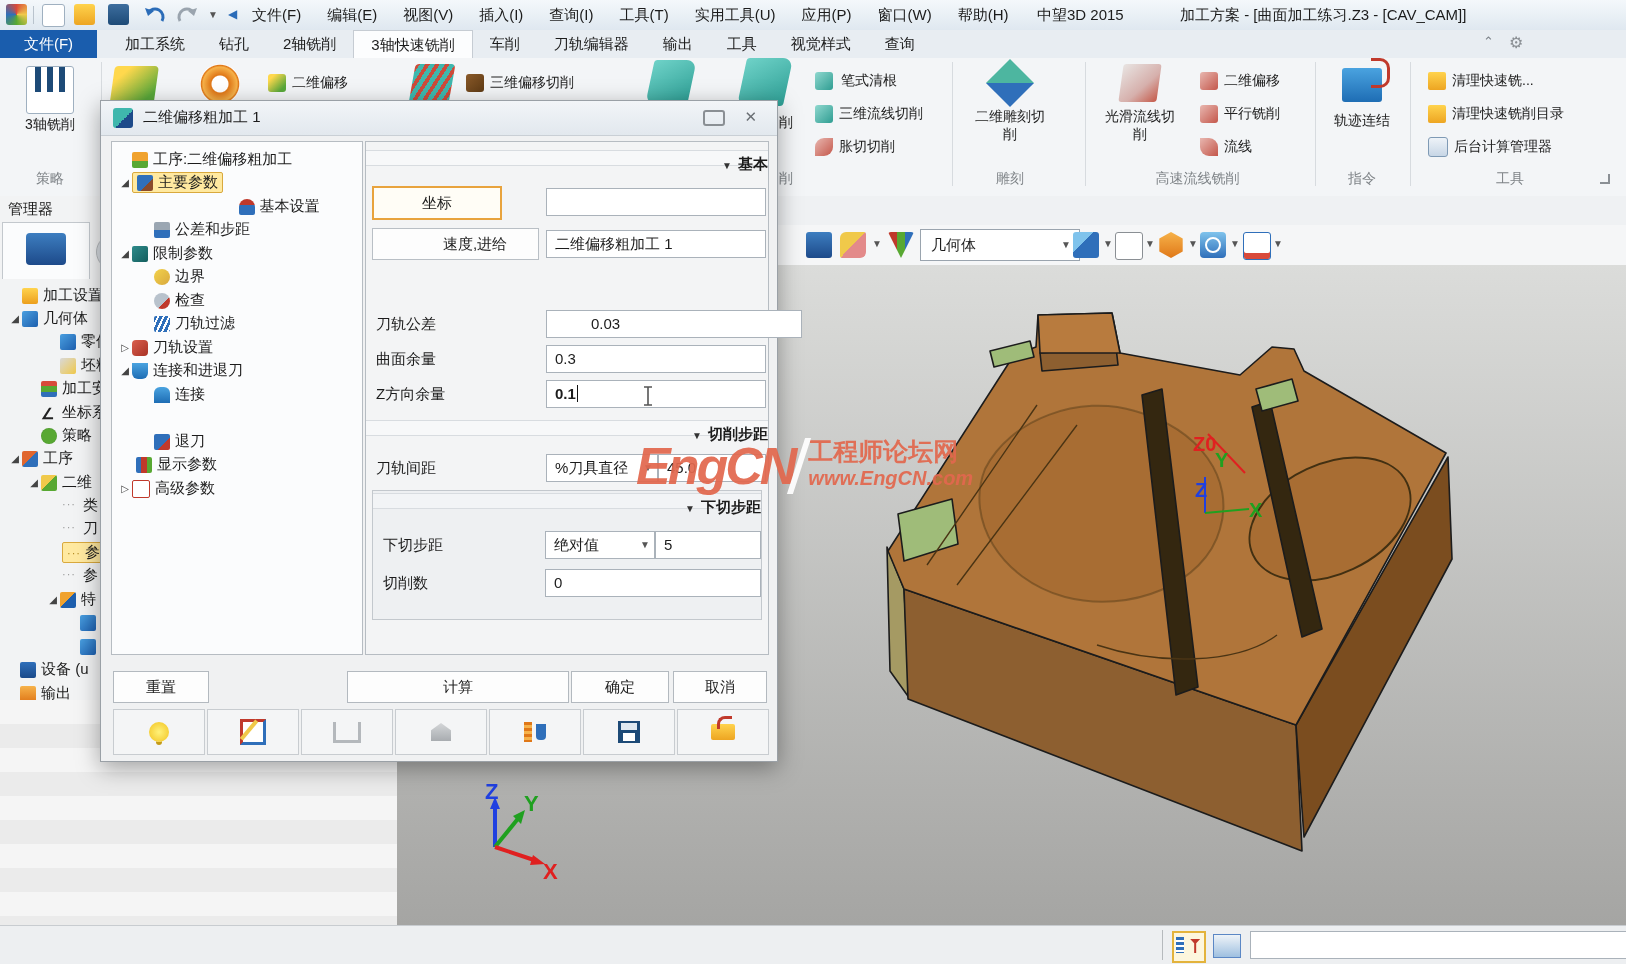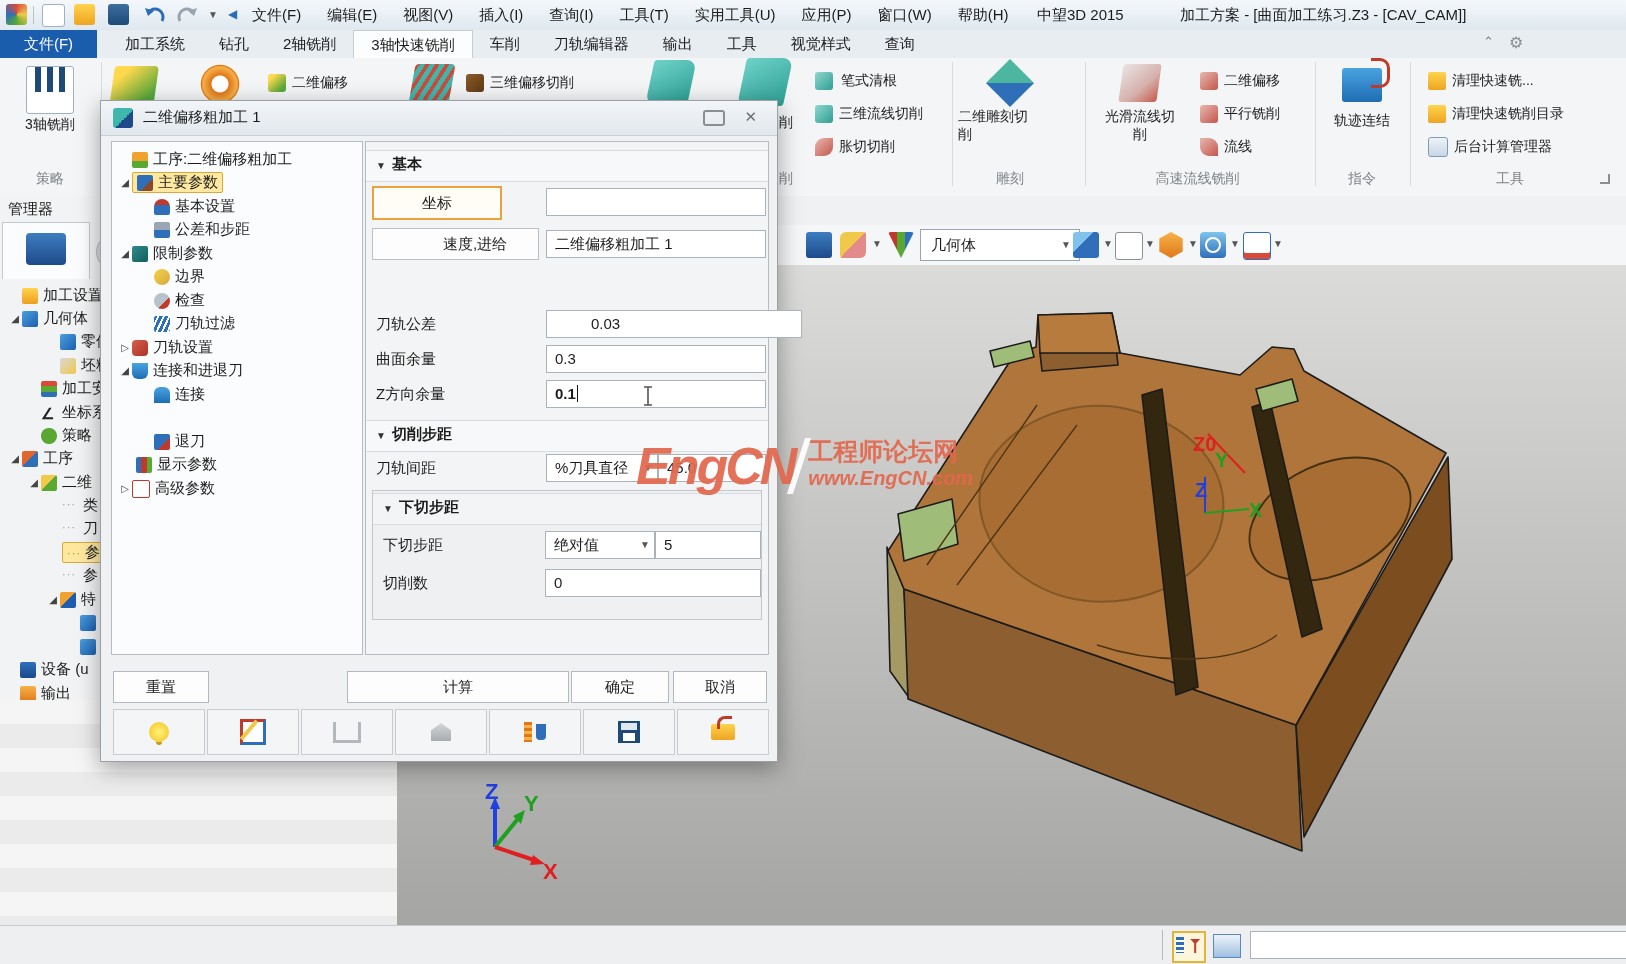--- a/index.html
+++ b/index.html
@@ -94,23 +94,23 @@
     border-top:1px solid #c8ccd0;}
   
   .dialog{position:absolute;left:100px;top:100px;width:676px;height:660px;background:#f0f1f2;
     border:1px solid #9aa0a6;box-shadow:0 6px 22px rgba(0,0,0,.35);z-index:50;}
   .dtitle{position:absolute;left:0;top:0;width:100%;height:34px;
     background:linear-gradient(#f2f5f8,#e2e8ee);border-bottom:1px solid #c9cfd5;}
   .dtree{position:absolute;left:10px;top:40px;width:250px;height:512px;background:#fbfcfd;
     border:1px solid #b6bcc2;overflow:hidden;}
   .dpanel{position:absolute;left:264px;top:40px;width:402px;height:512px;background:#f3f4f5;
     border:1px solid #b6bcc2;}
-  .sechead{position:absolute;left:0;width:100%;height:32px;background:#f7f8f9;
+  .sechead{position:absolute;left:0;width:100%;height:16px;background:#f7f8f9;
     border-top:1px solid #d8dce0;border-bottom:1px solid #d8dce0;font-weight:bold;
-    line-height:26px;padding-left:10px;box-sizing:border-box;}
+    line-height:26px;padding-left:10px;box-sizing:border-box;text-align:right;}
   .sechead .tri{font-size:10px;margin-right:6px;color:#333;}
   .flabel{position:absolute;left:10px;height:28px;line-height:28px;}
   .finput{position:absolute;height:26px;line-height:26px;background:#fff;border:1px solid #aab2ba;
     padding-left:8px;}
   .fbtn{position:absolute;height:30px;line-height:30px;text-align:center;background:#fdfdfd;
     border:1px solid #b9bfc5;}
   .fsel{position:absolute;height:26px;line-height:26px;background:#fff;border:1px solid #aab2ba;
     padding-left:8px;}
   .fsel .sarr{position:absolute;right:4px;top:0;font-size:10px;color:#555;}
   .dbtn{position:absolute;top:570px;height:30px;line-height:30px;text-align:center;
@@ -217,21 +217,21 @@
     <div class="smallrow" style="left:815px;top:45px;">
       <span class="ic18 p-pen"></span>
       <span class="rlabel">三维流线切削</span>
     </div>
     <div class="smallrow" style="left:815px;top:78px;">
       <span class="ic18 p-pink" style="border-radius:50% 0 50% 0;"></span>
       <span class="rlabel">胀切切削</span>
     </div>
 
     <div class="rsep" style="left:952px;"></div>
-    <div class="abs" style="left:958px;top:2px;width:104px;">
+    <div class="abs" style="left:958px;top:2px;width:104px;text-align:center;">
       <div class="p-E" style="width:34px;height:34px;margin:6px auto 8px;"></div>
       <div class="rlabel">二维雕刻切</div>
       <div class="rlabel">削</div>
     </div>
     <div class="grplabel" style="left:958px;width:104px;">雕刻</div>
 
     <div class="rsep" style="left:1085px;"></div>
     <div class="abs" style="left:1092px;top:2px;width:96px;text-align:center;">
       <div class="p-smooth" style="width:38px;height:38px;margin:4px auto 6px;transform:skewX(-8deg);border-radius:3px;"></div>
       <div class="rlabel">光滑流线切</div>
@@ -467,21 +467,21 @@
           <span class="ic16 d-op"></span>
           <span>工序:二维偏移粗加工</span>
         </div>
       <div class="trow" style="top:29px;padding-left:6px;width:250px;">
           <span class="twist">◢</span>
           <span class="sel" style="display:flex;align-items:center;">
             <span class="ic16 d-main"></span>
             <span>主要参数</span>
           </span>
         </div>
-      <div class="trow" style="top:53px;padding-left:42px;width:250px;">
+      <div class="trow" style="top:53px;padding-left:42px;width:250px;justify-content:center;">
           <span class="ic16 d-basic"></span>
           <span>基本设置</span>
         </div>
       <div class="trow" style="top:76px;padding-left:42px;width:250px;">
           <span class="ic16 d-tol"></span>
           <span>公差和步距</span>
         </div>
       <div class="trow" style="top:100px;padding-left:6px;width:250px;">
           <span class="twist">◢</span>
           <span class="ic16 d-limit"></span>

